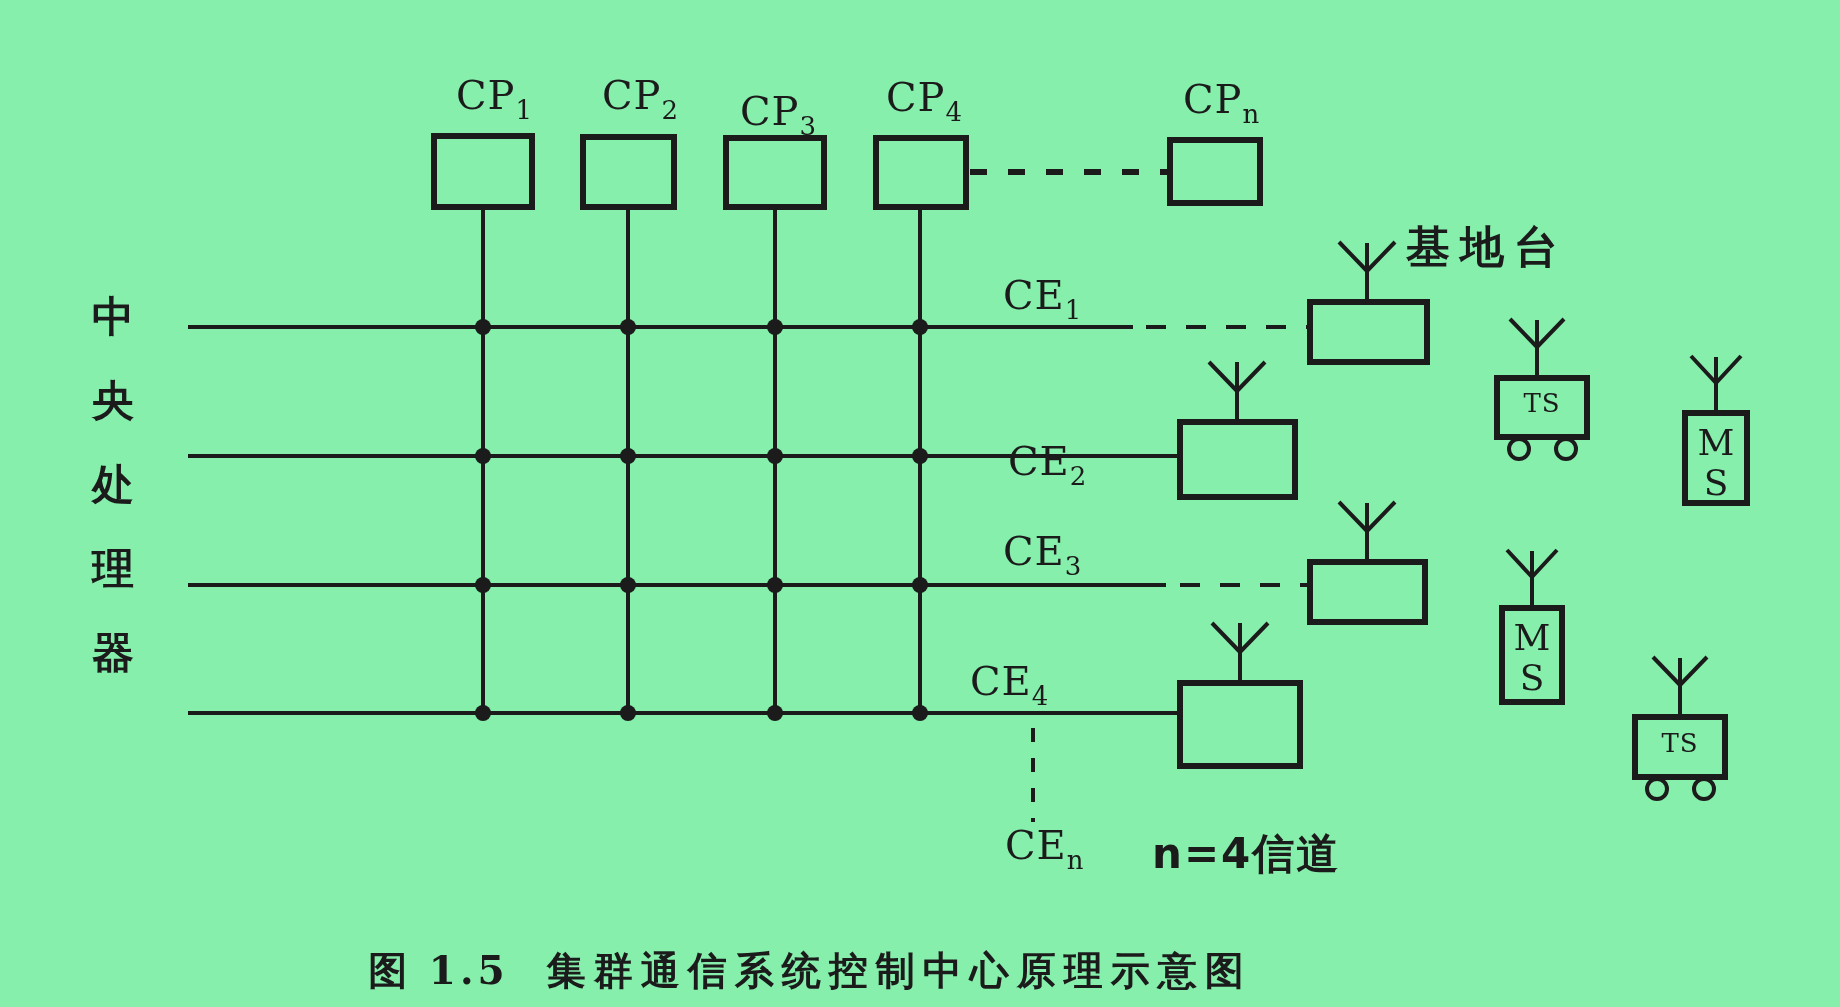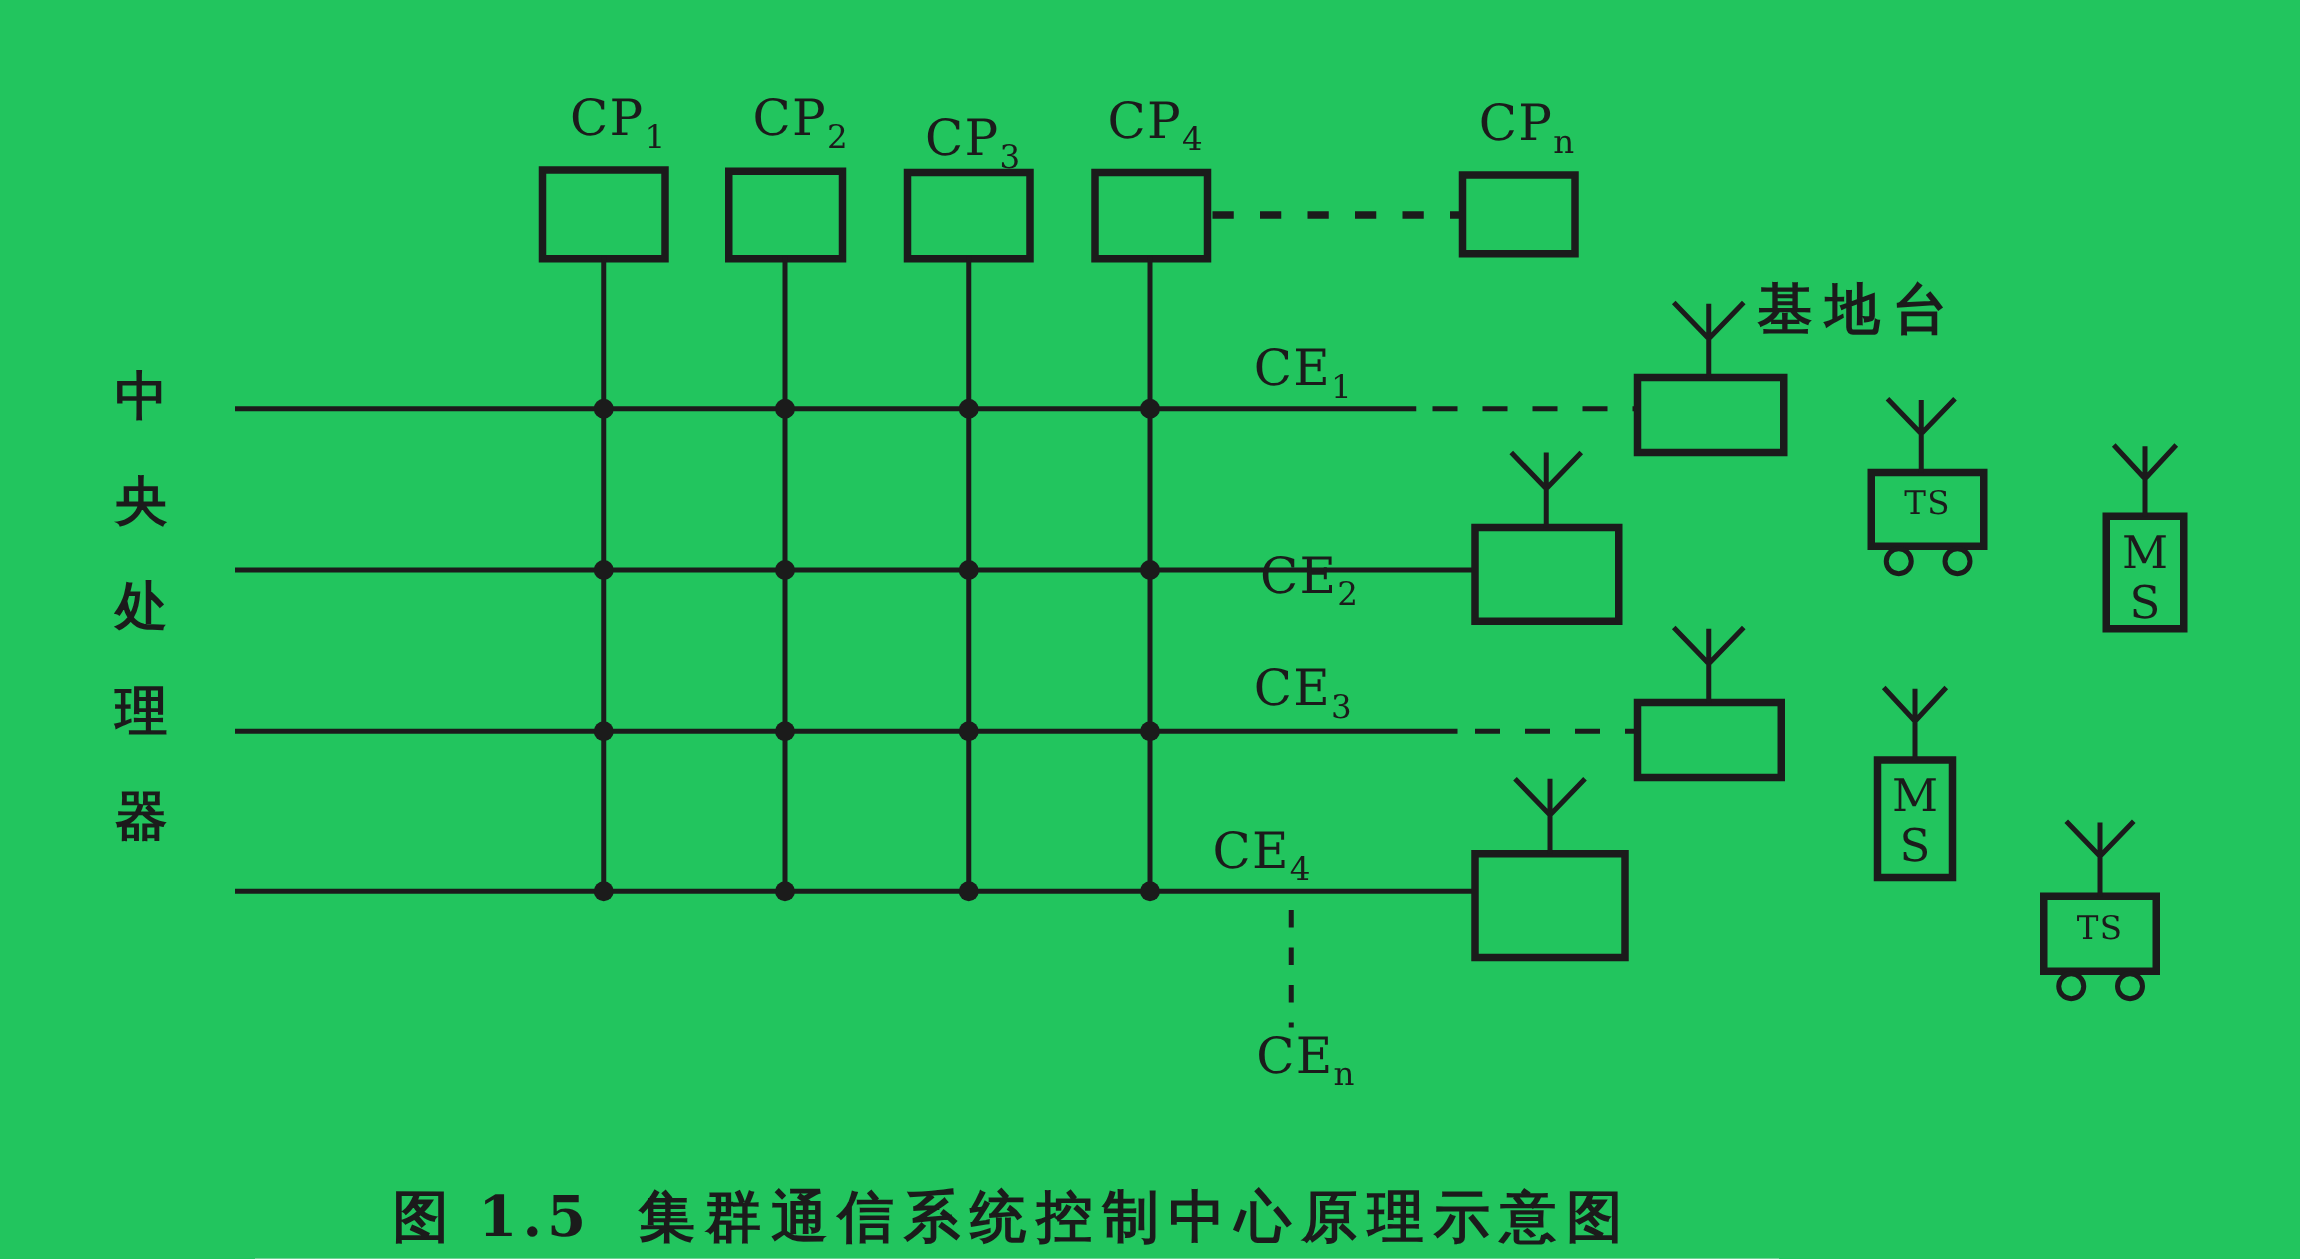--- a/index.html
+++ b/index.html
@@ -1,26 +1,26 @@
 <!DOCTYPE html>
 <html><head>
 <meta charset="utf-8">
 <style>
   html,body{margin:0;padding:0;background:#e8e8e8;}
-  #page{position:relative;width:1840px;height:1007px;background:#22c55e;overflow:hidden;
+  #page{position:relative;width:1840px;height:1007px;background:#86efac;overflow:hidden;
         font-family:"DejaVu Serif", serif;color:#1b1b1b;}
   #wires{position:absolute;left:0;top:0;}
   .lbl{position:absolute;font-size:40px;letter-spacing:1px;white-space:nowrap;}
   .lbl sub{font-size:26px;vertical-align:-10px;letter-spacing:0;}
   .cjk{font-family:"DejaVu Sans", sans-serif;font-weight:bold;text-align:center;}
   .cpu-col{position:absolute;left:90px;top:296px;width:46px;display:flex;flex-direction:column;
            align-items:center;gap:42px;font-size:42px;line-height:42px;}
   .station-lbl{position:absolute;font-size:26px;letter-spacing:1px;}
   .ms-lbl{position:absolute;font-size:36px;line-height:40px;text-align:center;}
-  .caption{position:absolute;left:0;top:944px;width:1620px;text-align:center;font-size:45px;}
+  .caption{position:absolute;left:0;top:944px;width:1620px;text-align:center;font-size:39px;}
   .caption .fig-no{font-family:"DejaVu Serif", serif;font-weight:bold;margin-right:38px;letter-spacing:4px;}
   .caption .fig-title{letter-spacing:8px;}
   .note{position:absolute;left:1152px;top:826px;font-size:42px;font-weight:bold;letter-spacing:2px;}
 </style>
 </head>
 <body>
 
 <div id="page">
 
   <svg id="wires" width="1840" height="1007" viewBox="0 0 1840 1007">
@@ -113,20 +113,21 @@
     <span>中</span>
     <span>央</span>
     <span>处</span>
     <span>理</span>
     <span>器</span>
   </div>
 
 
   <span class="lbl cjk" style="left:1406px;top:218px;font-size:44px;letter-spacing:10px;">基地台</span>
 
+  <span class="note cjk">n=4信道</span>
 
   <span class="station-lbl" style="left:1497px;top:388px;width:90px;text-align:center;">TS</span>
   <span class="station-lbl" style="left:1635px;top:728px;width:90px;text-align:center;">TS</span>
 
   <div class="ms-lbl" style="left:1685px;top:423px;width:62px;">
     <div>M</div>
     <div>S</div>
   </div>
   <div class="ms-lbl" style="left:1502px;top:618px;width:60px;">
     <div>M</div>

